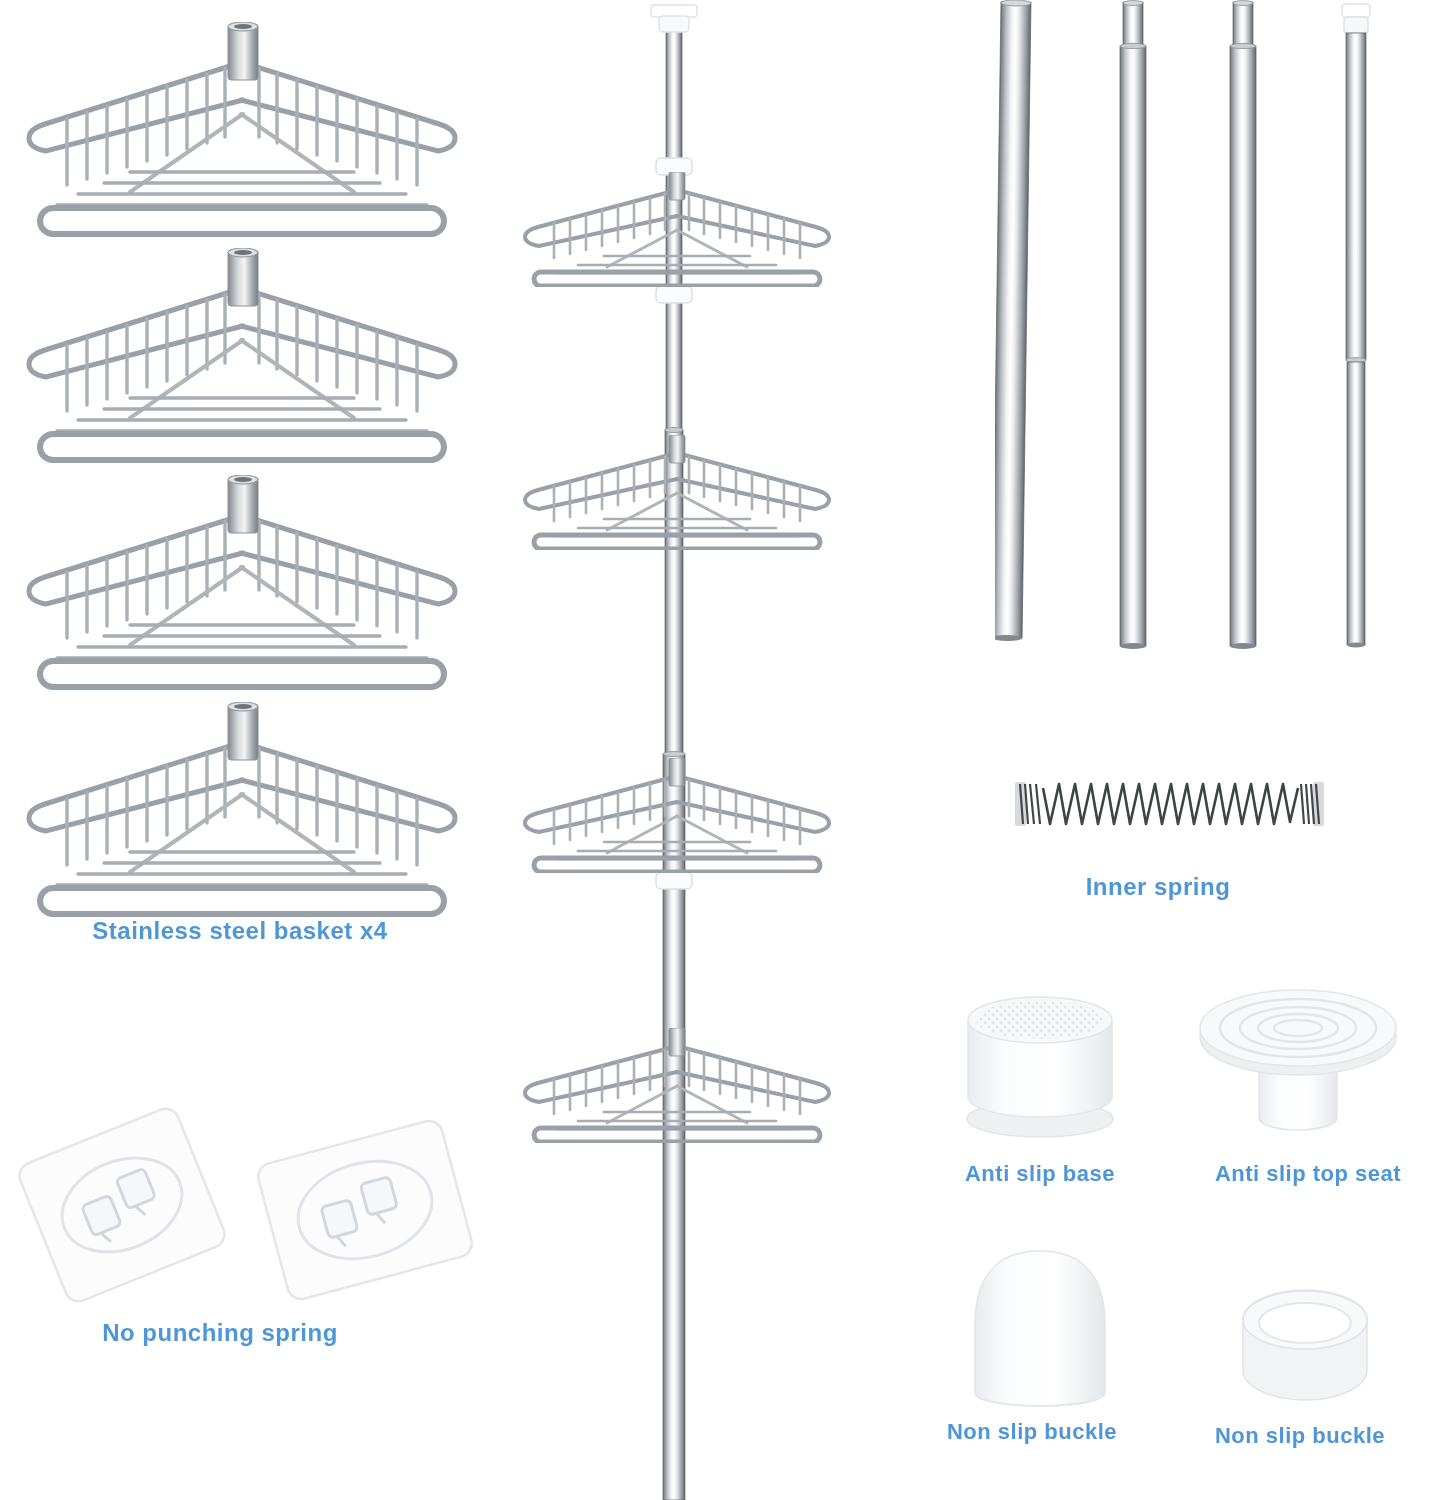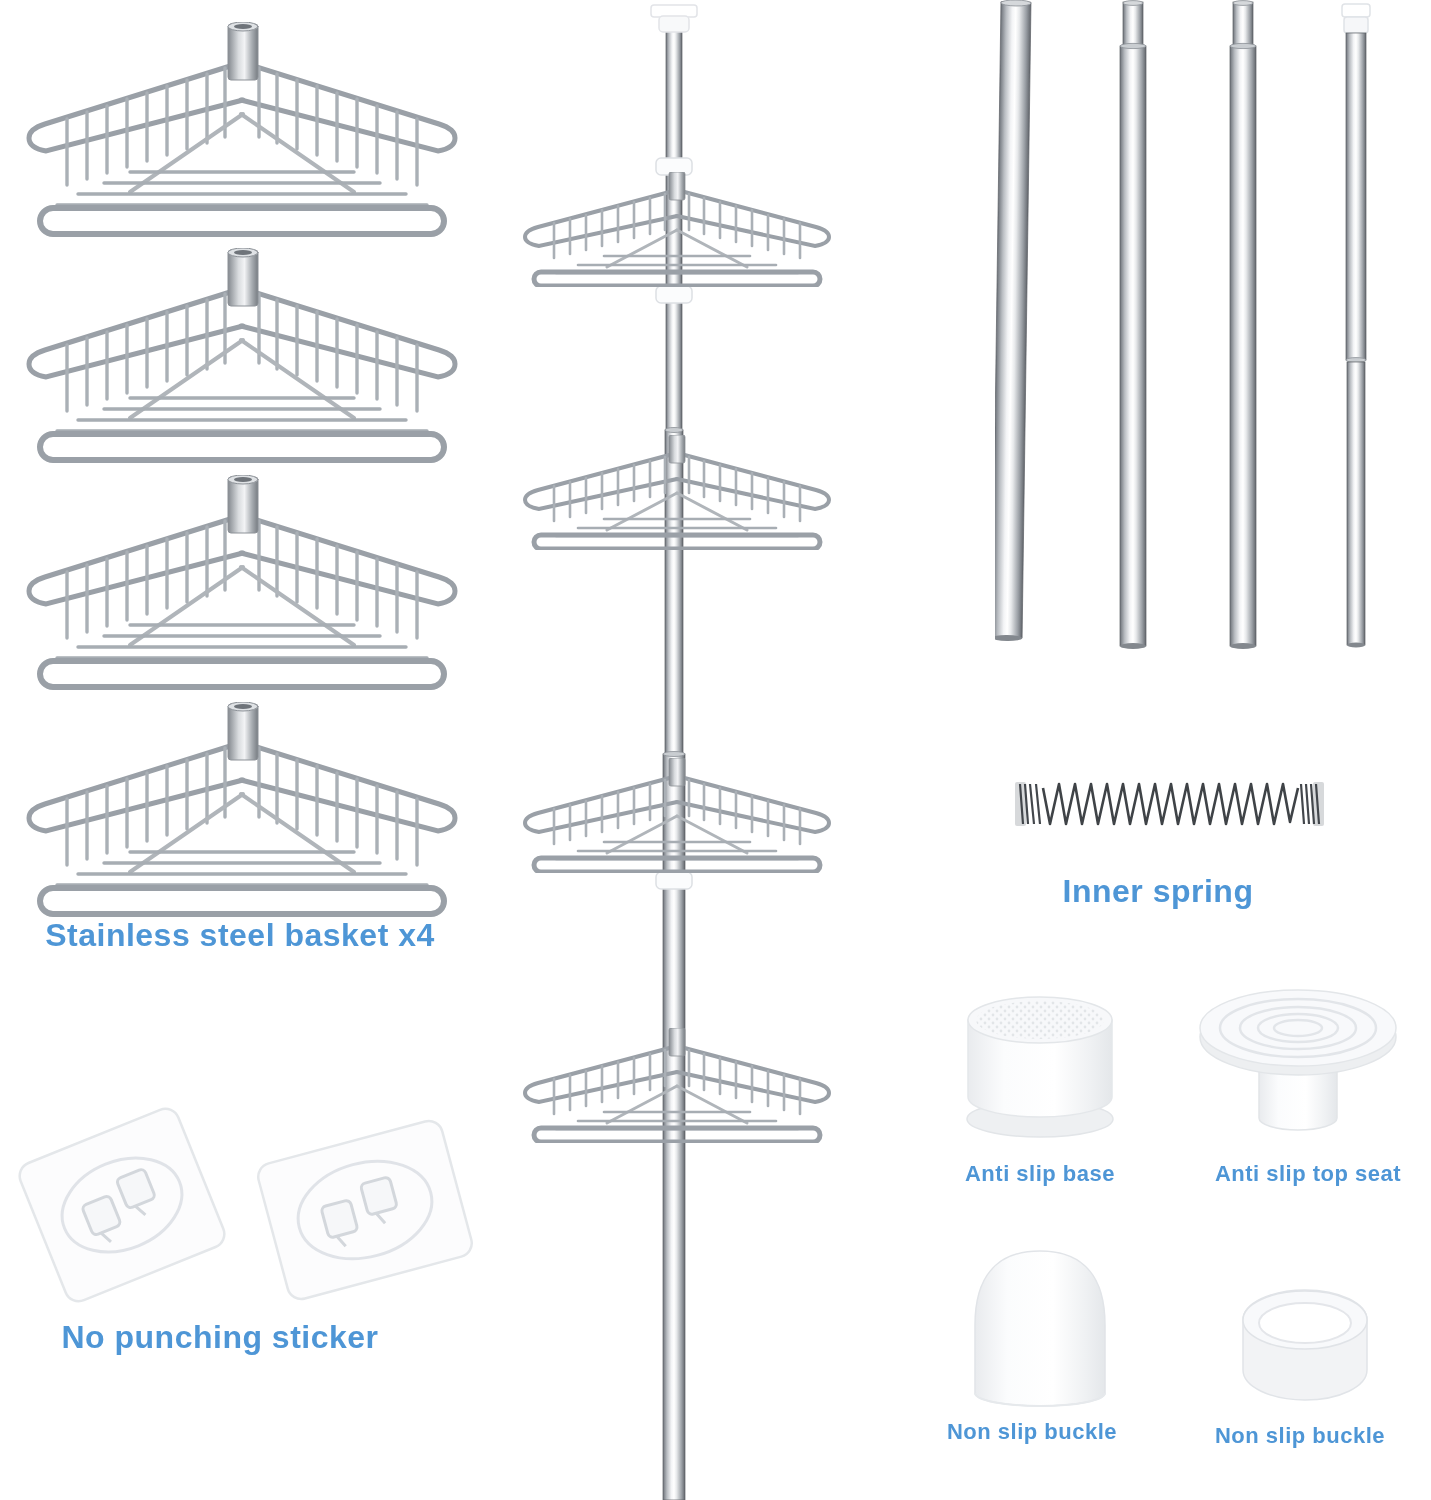--- a/index.html
+++ b/index.html
@@ -13,21 +13,21 @@
   .part{position:absolute;}
   .lbl{
     position:absolute;
     transform:translateX(-50%);
     font-weight:bold;
     color:#4e96d6;
     letter-spacing:.5px;
     white-space:nowrap;
     line-height:1.1;
   }
-  .lbl-md{font-size:32px;}
+  .lbl-md{font-size:24px;}
   .lbl-lg{font-size:40px;}
   .lbl-sm{font-size:22px;}
 </style>
 </head>
 <body>
 
 <div class="canvas">
 
   <svg width="0" height="0" style="position:absolute">
     <defs>
@@ -173,21 +173,21 @@
     <g transform="translate(355,115) rotate(-15)">
       <rect x="-95" y="-70" width="190" height="140" rx="14" fill="#fcfcfd" stroke="#e4e7ea" stroke-width="2.5"></rect>
       <ellipse cx="0" cy="0" rx="68" ry="47" fill="none" stroke="#e0e3e8" stroke-width="3"></ellipse>
       <g fill="#f6f7f9" stroke="#d3d7dc" stroke-width="3">
         <rect x="-42" y="-14" width="30" height="32" rx="5"></rect>
         <rect x="2" y="-26" width="30" height="32" rx="5"></rect>
         <path d="M-34,18 l6,12 M10,6 l6,12" fill="none"></path>
       </g>
     </g>
   </svg>
-  <div class="lbl lbl-md" style="left:220px;top:1320px">No punching sticker</div>
+  <div class="lbl lbl-md" style="left:220px;top:1320px">No punching spring</div>
 
   <svg class="part" style="left:640px;top:0px" width="70" height="1500">
 
     <rect x="26" y="28" width="16" height="404" fill="url(#metalH)" stroke="#5c6065" stroke-width="0.7"></rect>
     <rect x="25" y="430" width="18" height="326" fill="url(#metalH)" stroke="#5c6065" stroke-width="0.7"></rect>
     <rect x="23" y="754" width="22" height="746" fill="url(#metalH)" stroke="#5c6065" stroke-width="0.7"></rect>
     <ellipse cx="34" cy="430" rx="9" ry="2.5" fill="#c9cdd1" stroke="#8a8f95" stroke-width="0.8"></ellipse>
     <ellipse cx="34" cy="754" rx="11" ry="2.5" fill="#c9cdd1" stroke="#8a8f95" stroke-width="0.8"></ellipse>
 
     <g>

